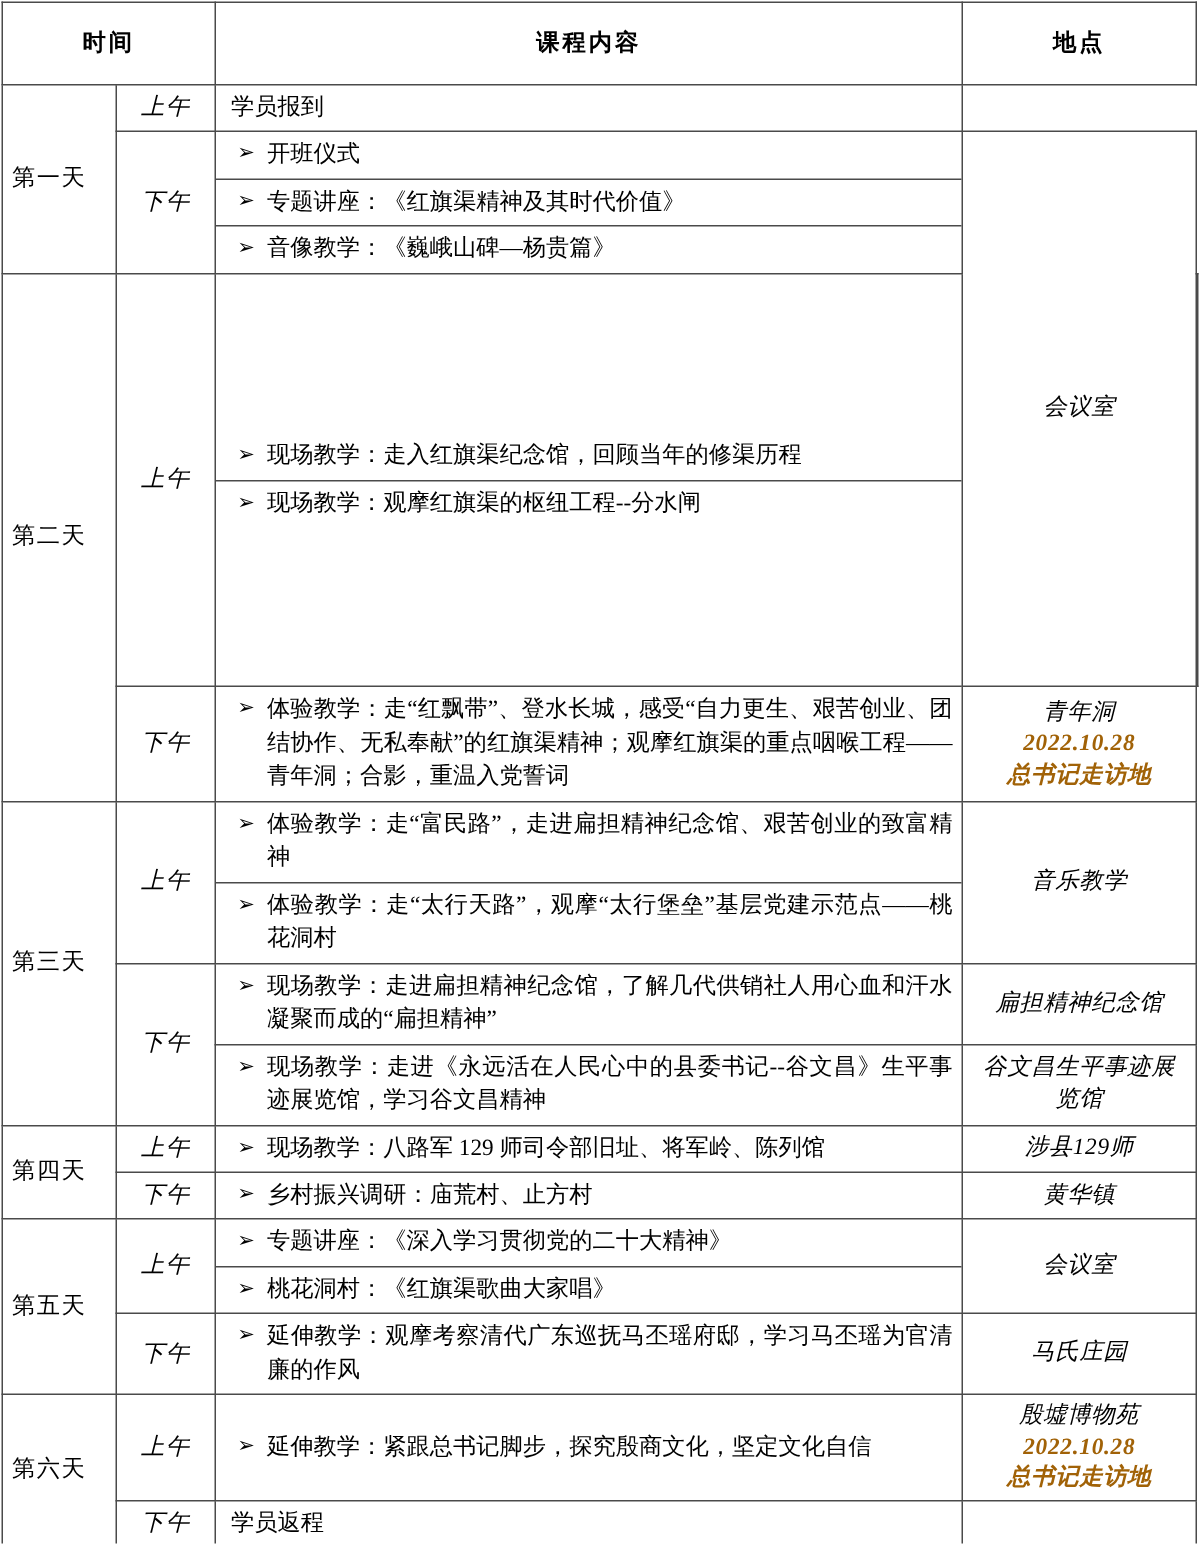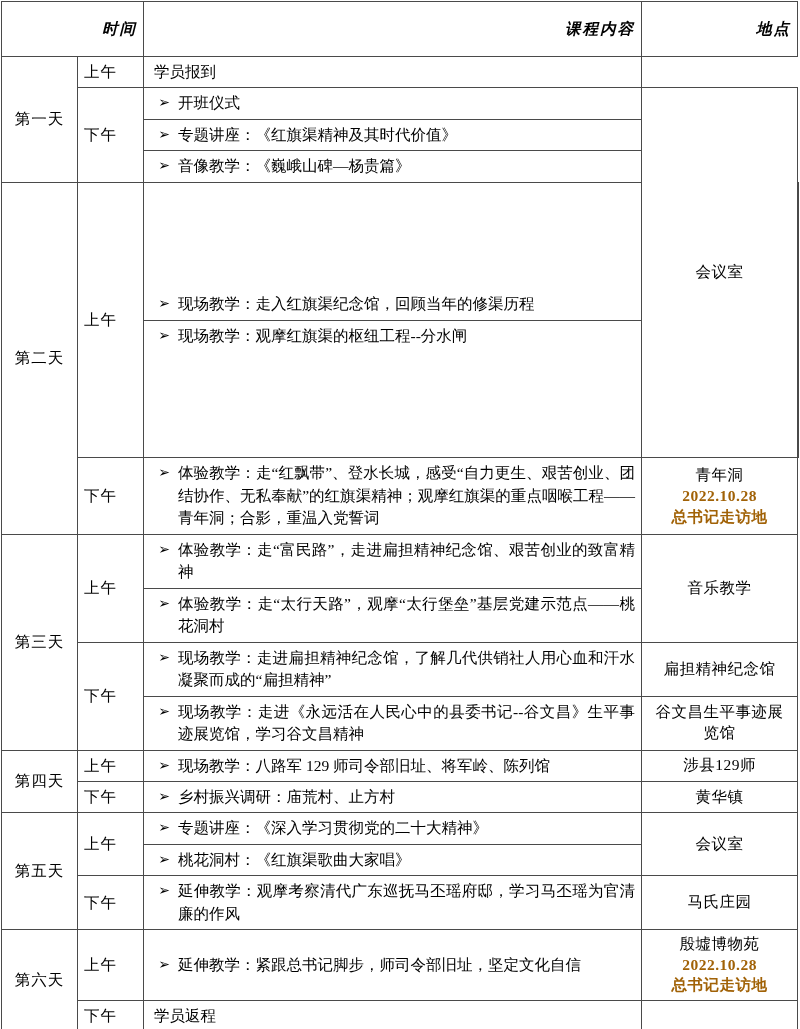--- a/index.html
+++ b/index.html
@@ -20,45 +20,45 @@
     table-layout: fixed;
   }
   #sched td, #sched th {
     border: 1px solid #4a4a4a;
     padding: 4px 6px;
     vertical-align: middle;
     font-size: 15.5px;
     line-height: 1.45;
   }
   .hdr {
-    text-align: right;
+    text-align: center;
     font-size: 19px;
     font-weight: bold;
     height: 46px;
     letter-spacing: 2px;
-    font-style: italic;
   }
   .day {
-    text-align: center;
     font-size: 16px;
     width: 76px;
     letter-spacing: 1px;
     font-family: Liberation Serif, serif;
   }
   .half {
-    text-align: left;
+    text-align: center;
     font-size: 16px;
     width: 66px;
     letter-spacing: 1px;
+    font-style: italic;
   }
   .place {
     text-align: center;
     font-size: 16px;
     width: 138px;
     letter-spacing: 0.5px;
+    font-style: italic;
   }
   .content {
     text-align: left;
   }
   .bullet-row {
     display: flex;
     align-items: flex-start;
   }
   .bullet {
     flex: 0 0 auto;
@@ -262,21 +262,21 @@
         <td class="place">
           <span class="place-name">马氏庄园</span>
         </td>
       </tr>
       <tr>
         <td class="day" rowspan="2">第六天</td>
         <td class="half" rowspan="1">上午</td>
         <td class="content">
           <div class="bullet-row">
             <span class="bullet">➢</span>
-            <span class="btext">延伸教学：紧跟总书记脚步，师司令部旧址，坚定文化自信</span>
+            <span class="btext">延伸教学：紧跟总书记脚步，探究殷商文化，坚定文化自信</span>
           </div>
         </td>
         <td class="place">
           <span class="place-name">殷墟博物苑</span>
           <span class="red">2022.10.28</span>
           <span class="red">总书记走访地</span>
         </td>
       </tr>
       <tr>
         <td class="half" rowspan="1">下午</td>

